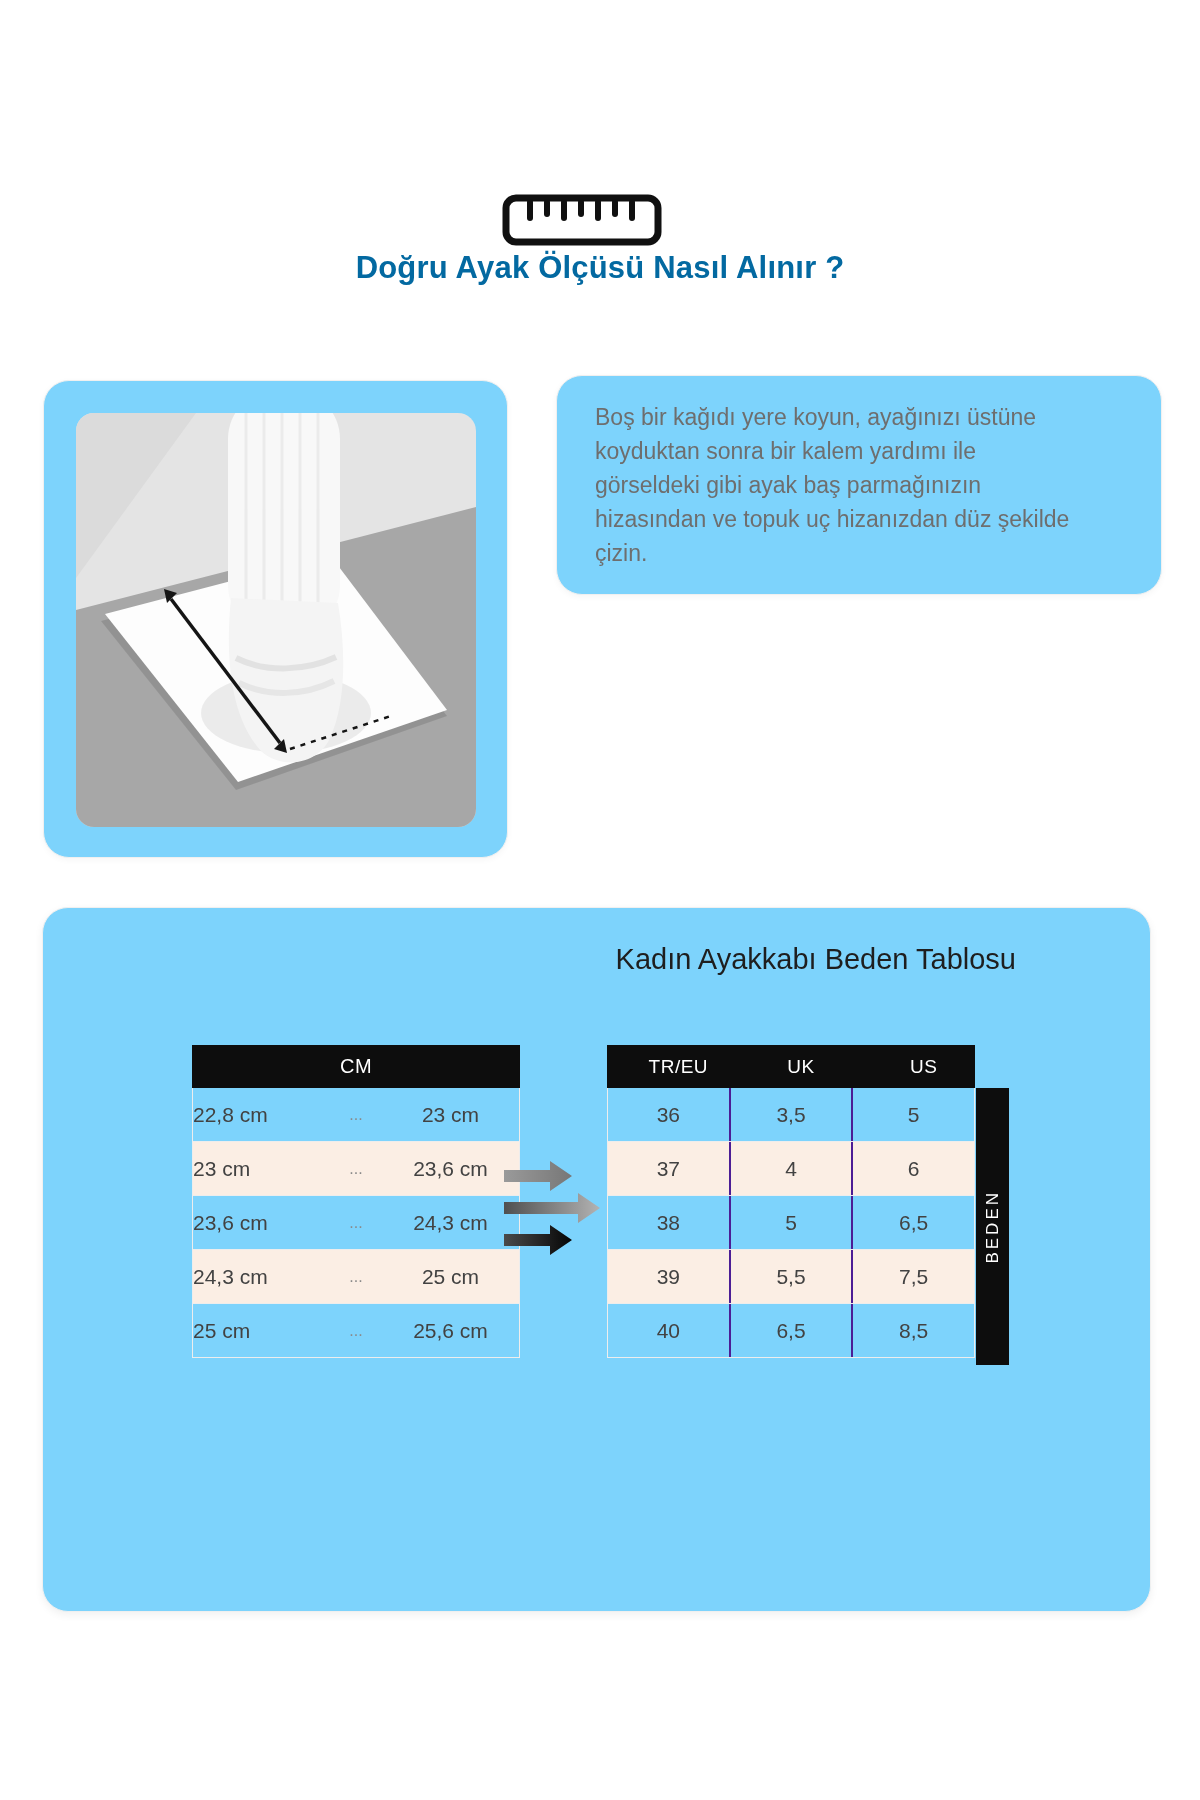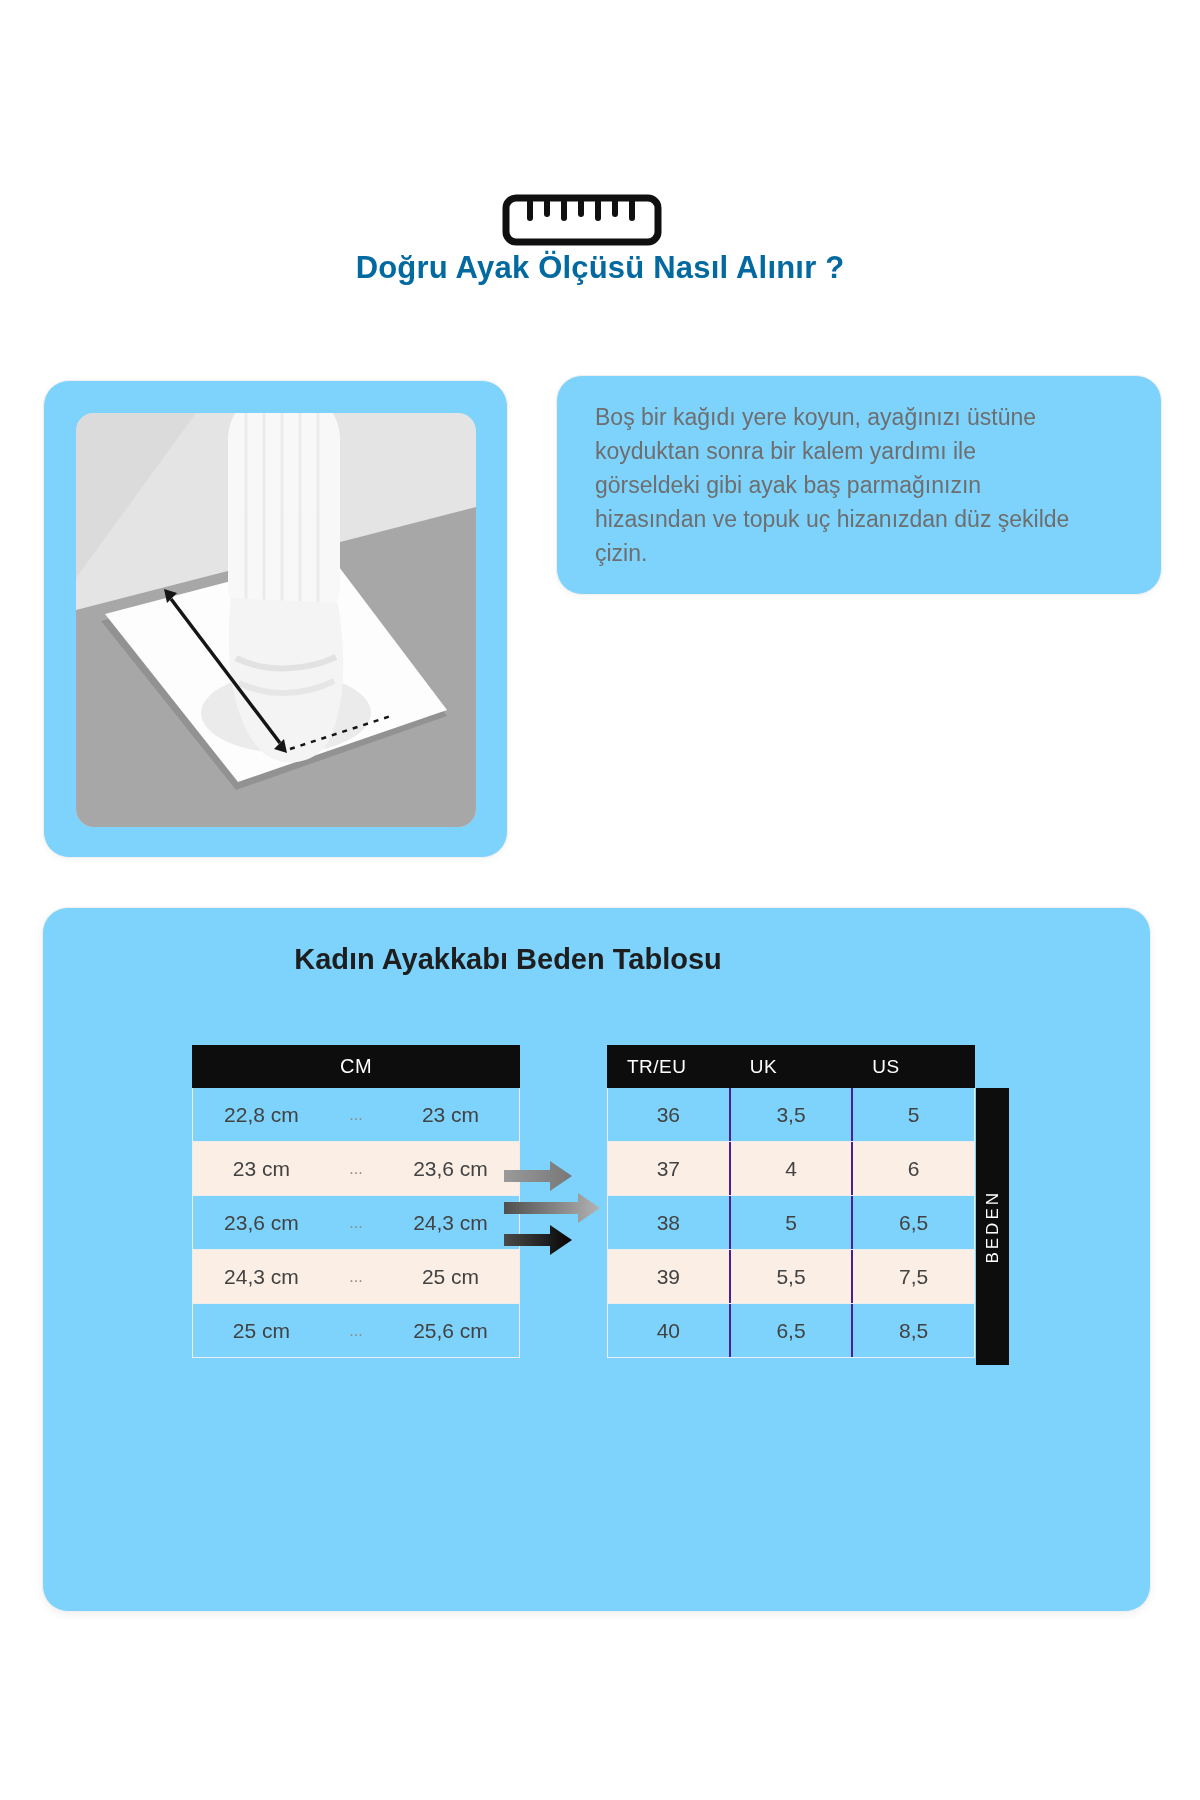--- a/index.html
+++ b/index.html
@@ -32,40 +32,40 @@
   .note-card-2{left:556px;top:622px;width:606px;height:236px;display:flex;align-items:center;}
   .note-text{
     margin-left:38px;color:#6e6e6e;font-size:23px;line-height:34px;
   }
   .note-text.t1{max-width:490px;}
   .note-text.t2{max-width:440px;}
   
   .table-card{left:42px;top:907px;width:1109px;height:705px;box-shadow:0 3px 8px rgba(0,0,0,.06);}
   .chart-title{
     position:absolute;left:0;top:943px;width:1016px;
-    text-align:center;font-size:29px;font-weight:700;color:#1e1e1e;
+    text-align:right;font-size:29px;font-weight:400;color:#1e1e1e;
   }
   
   .cm-table{position:absolute;left:192px;top:1045px;width:328px;}
   .size-table{position:absolute;left:607px;top:1045px;width:368px;}
   .tbl-header{
     height:43px;background:#0d0d0d;color:#fff;
     display:flex;align-items:center;justify-content:center;
     font-size:20px;letter-spacing:.5px;
   }
   .size-table .tbl-header{justify-content:space-between;}
-  .size-table .tbl-header span{flex:1;text-align:left;font-size:19px;padding-left:20px;}
+  .size-table .tbl-header span{flex:1;text-align:center;font-size:19px;padding-left:20px;}
   .tbl-body{border:1px solid #ededed;border-top:none;}
   .tbl-row{
     height:53px;display:flex;align-items:center;
     font-size:21px;color:#424242;border-bottom:1px solid #ededed;
   }
   .tbl-row:last-child{border-bottom:none;}
   .row-alt{background:#fbeee4;}
-  .cm-table .c-from{width:42%;text-align:center;}
+  .cm-table .c-from{width:42%;}
   .cm-table .c-sep{width:16%;text-align:center;color:#8a8a8a;font-size:16px;}
   .cm-table .c-to{width:42%;text-align:center;}
   .size-table .cell{flex:1;text-align:right;height:100%;display:flex;align-items:center;justify-content:center;}
   .size-table .cell + .cell{border-left:2px solid #4c1d95;}
   
   .beden-bar{
     position:absolute;left:976px;top:1088px;width:33px;height:277px;
     background:#0d0d0d;display:flex;align-items:center;justify-content:center;
   }
   .beden-bar span{

